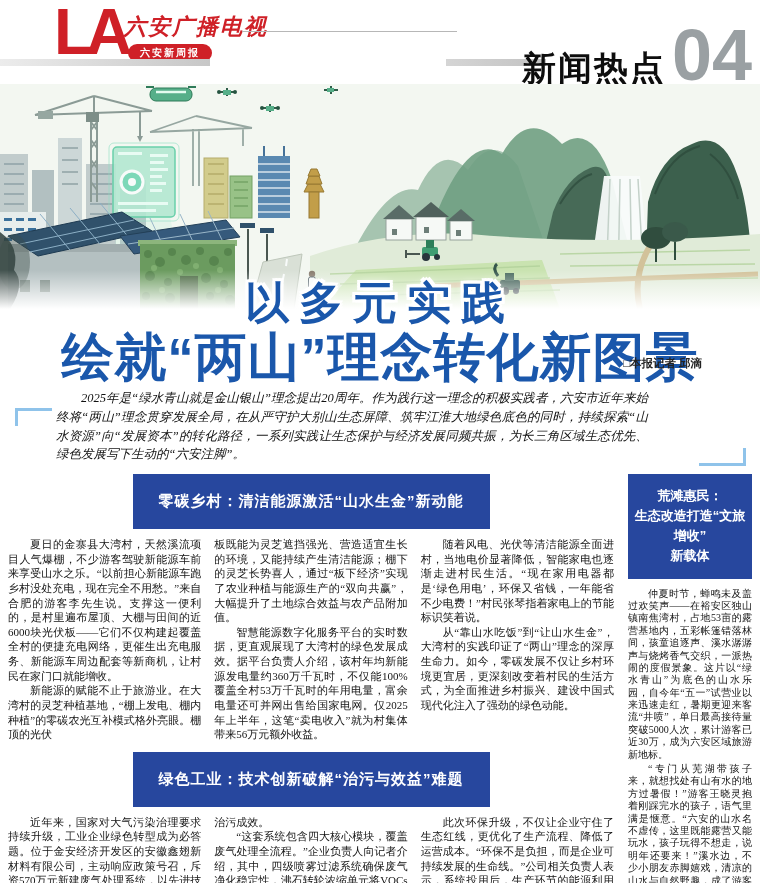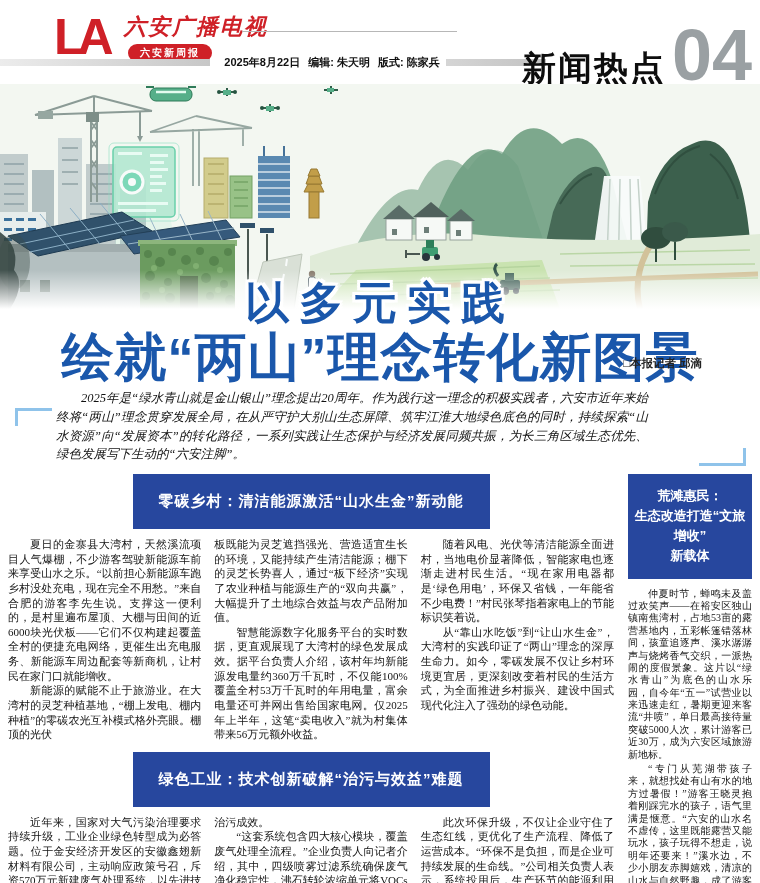--- a/index.html
+++ b/index.html
@@ -1,21 +1,21 @@
 <!DOCTYPE html>
 <html><head>
 <meta charset="utf-8">
 <style>
   html,body{margin:0;padding:0;background:#e9e9e9;}
   .page{position:relative;width:760px;height:883px;margin:0 auto;background:#fff;overflow:hidden;
         font-family:"Liberation Serif",serif;color:#141414;}
   
   .masthead{position:relative;height:84px;}
-  .logo-monogram{position:absolute;left:54px;top:12px;font-family:"Liberation Sans",sans-serif;
-        font-size:50px;font-weight:900;color:#cf2027;letter-spacing:-7px;line-height:1;}
+  .logo-monogram{position:absolute;left:54px;top:0;font-family:"Liberation Sans",sans-serif;
+        font-size:64px;font-weight:900;color:#cf2027;letter-spacing:-7px;line-height:1;}
   .logo-title{position:absolute;left:124px;top:12px;font-size:22px;font-weight:bold;color:#cf2027;
         letter-spacing:2px;font-family:"Liberation Serif",serif;font-style:italic;}
   .logo-rule{position:absolute;left:242px;top:31px;width:215px;height:1px;background:#b7b7b7;}
   .logo-badge{position:absolute;left:128px;top:44px;background:#cf2027;color:#fff;font-size:10px;
         font-weight:bold;padding:2px 12px;border-radius:9px;letter-spacing:2px;}
   .bar-left{position:absolute;left:0;top:59px;width:210px;height:7px;
         background:linear-gradient(90deg,#ececec,#c7c7c7);}
   .bar-right{position:absolute;left:446px;top:59px;width:100px;height:7px;
         background:linear-gradient(90deg,#d5d5d5,#c2c2c2);}
   .date-text{position:absolute;left:220px;top:55px;width:224px;text-align:center;white-space:nowrap;
@@ -62,23 +62,20 @@
 <body>
 
 <div class="page">
 
   <div class="masthead">
     <div class="logo-monogram">LA</div>
     <div class="logo-title">六安广播电视</div>
     <div class="logo-rule"></div>
     <div class="logo-badge">六安新周报</div>
     <div class="bar-left"></div>
-    <div class="date-text">
-      <span>2025年8月22日</span><span>编辑: 朱天明</span><span>版式: 陈家兵</span>
-    </div>
     <div class="bar-right"></div>
     <div class="pagehead">
       <span class="section-name">新闻热点</span>
       <span class="page-num">04</span>
     </div>
   </div>
 
   <div class="hero">
     <svg width="760" height="225" viewBox="0 0 760 225">
       <defs>

